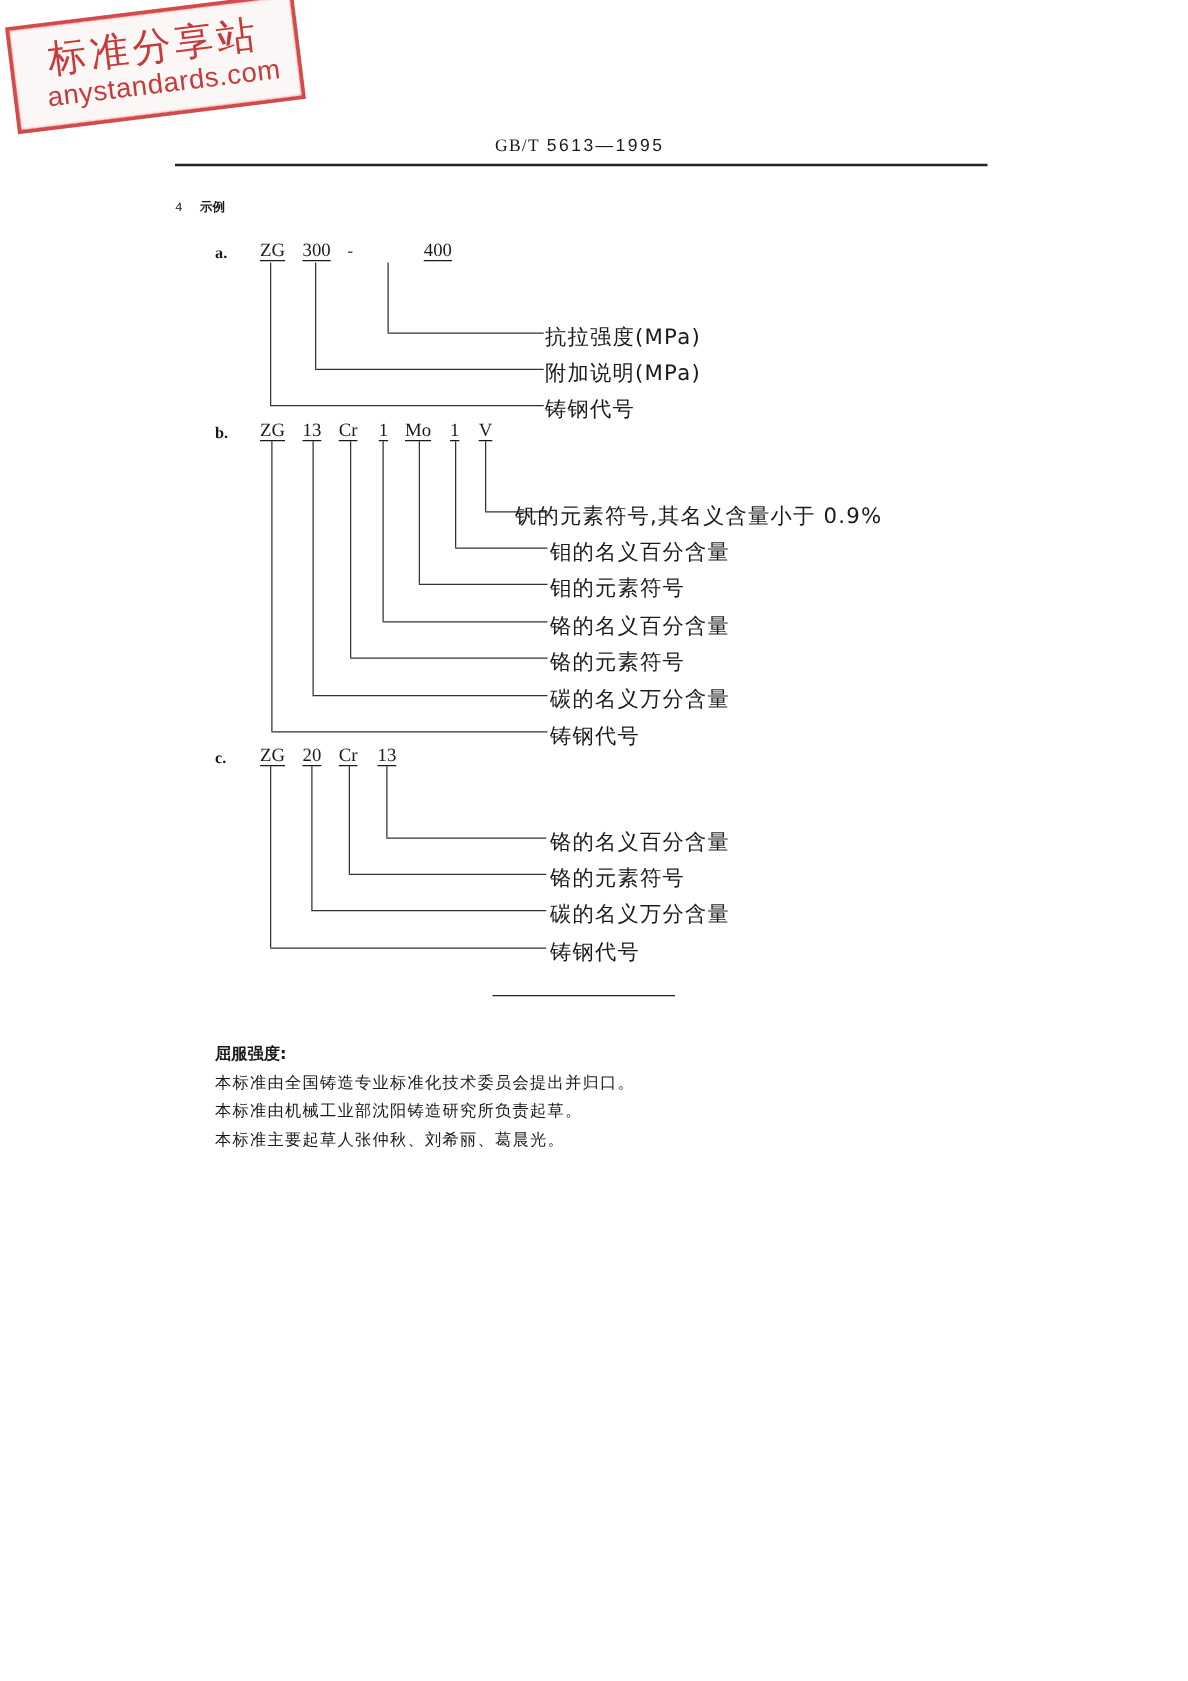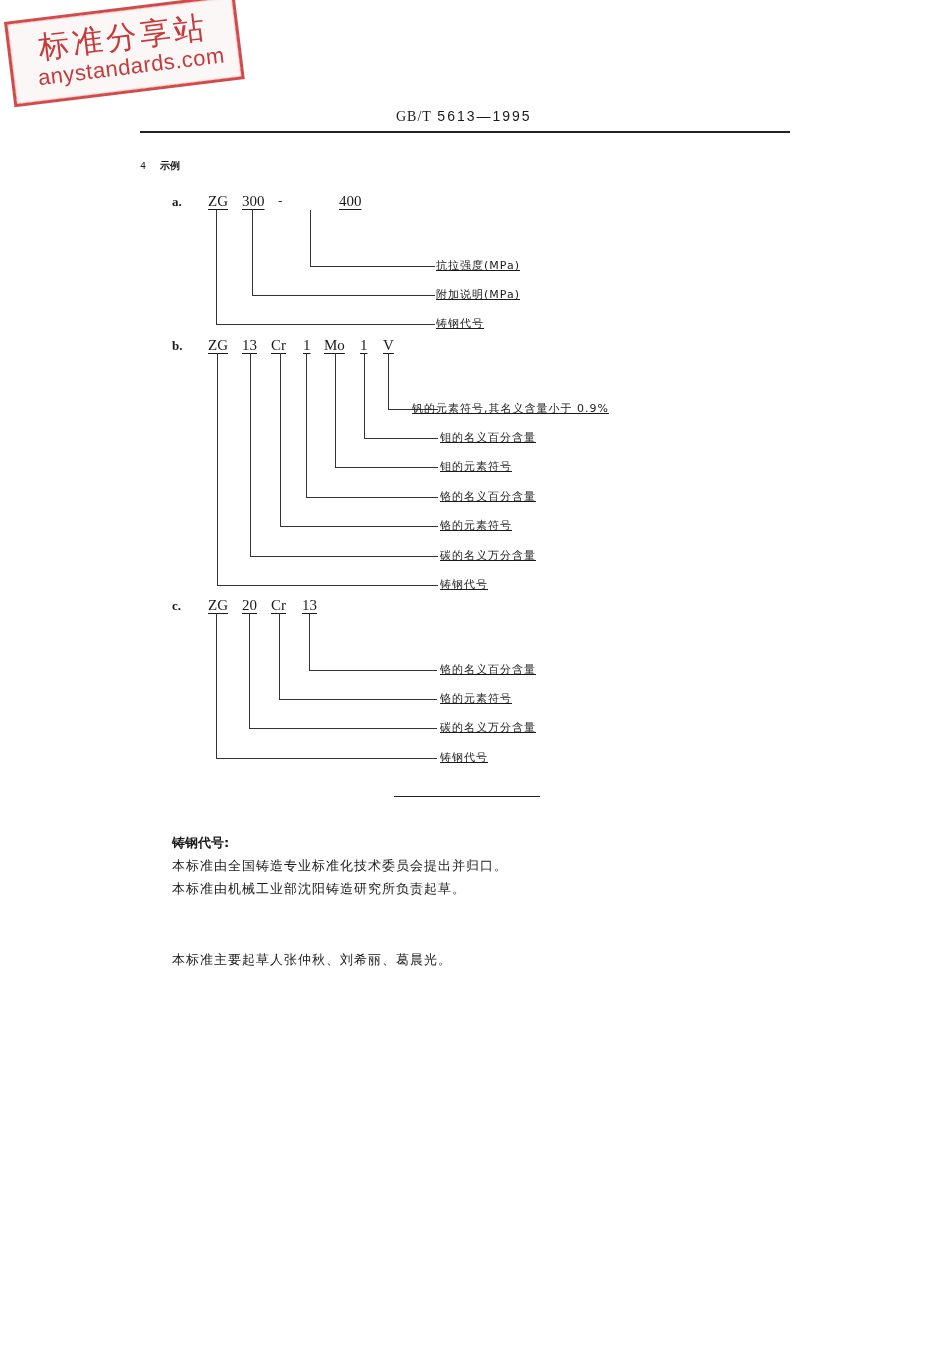--- a/index.html
+++ b/index.html
@@ -40,23 +40,22 @@
     .section-title .num { font-weight: normal; margin-right: 14px; }
     .label-letter { font-size: 13px; font-weight: bold; font-family: "Liberation Serif", serif; }
     .tok {
       font-size: 15px; font-family: "Liberation Serif", serif;
       text-decoration: underline; text-underline-offset: 3px;
     }
     .dash { font-size: 13px; font-family: "Liberation Serif", serif; }
     .vl { width: 1px; background: #333; }
     .hl { height: 1px; background: #333; }
     .desc {
-      font-size: 11px; font-family: "DejaVu Sans", sans-serif; letter-spacing: 1px;
+      font-size: 17px; font-family: "DejaVu Sans", sans-serif; letter-spacing: 1px;
       white-space: nowrap;
-      text-decoration: underline;
     }
     .rule-end { left: 394px; top: 796px; width: 146px; height: 1px; background: #222; }
     .note-title {
       left: 172px; top: 834px; font-size: 13px; font-weight: bold;
       font-family: "DejaVu Sans", sans-serif;
     }
     .note-line {
       left: 172px; font-size: 13px; font-family: "DejaVu Sans", sans-serif; letter-spacing: 1px;
     }
   </style>
@@ -148,16 +147,16 @@
   <div class="abs hl" style="left:216px;top:758px;width:221px;"></div>
 
   <span class="abs desc" style="left:440px;top:662px;">铬的名义百分含量</span>
   <span class="abs desc" style="left:440px;top:691px;">铬的元素符号</span>
   <span class="abs desc" style="left:440px;top:720px;">碳的名义万分含量</span>
   <span class="abs desc" style="left:440px;top:750px;">铸钢代号</span>
 </div>
 
 <div class="abs rule-end"></div>
 
-<div class="abs note-title">铸钢代号:</div>
+<div class="abs note-title">屈服强度:</div>
 <div class="abs note-line" style="top:857px;">本标准由全国铸造专业标准化技术委员会提出并归口。</div>
 <div class="abs note-line" style="top:880px;">本标准由机械工业部沈阳铸造研究所负责起草。</div>
-<div class="abs note-line" style="top:903px;margin-top:48px;">本标准主要起草人张仲秋、刘希丽、葛晨光。</div>
+<div class="abs note-line" style="top:903px;">本标准主要起草人张仲秋、刘希丽、葛晨光。</div>
 
 </body></html>

